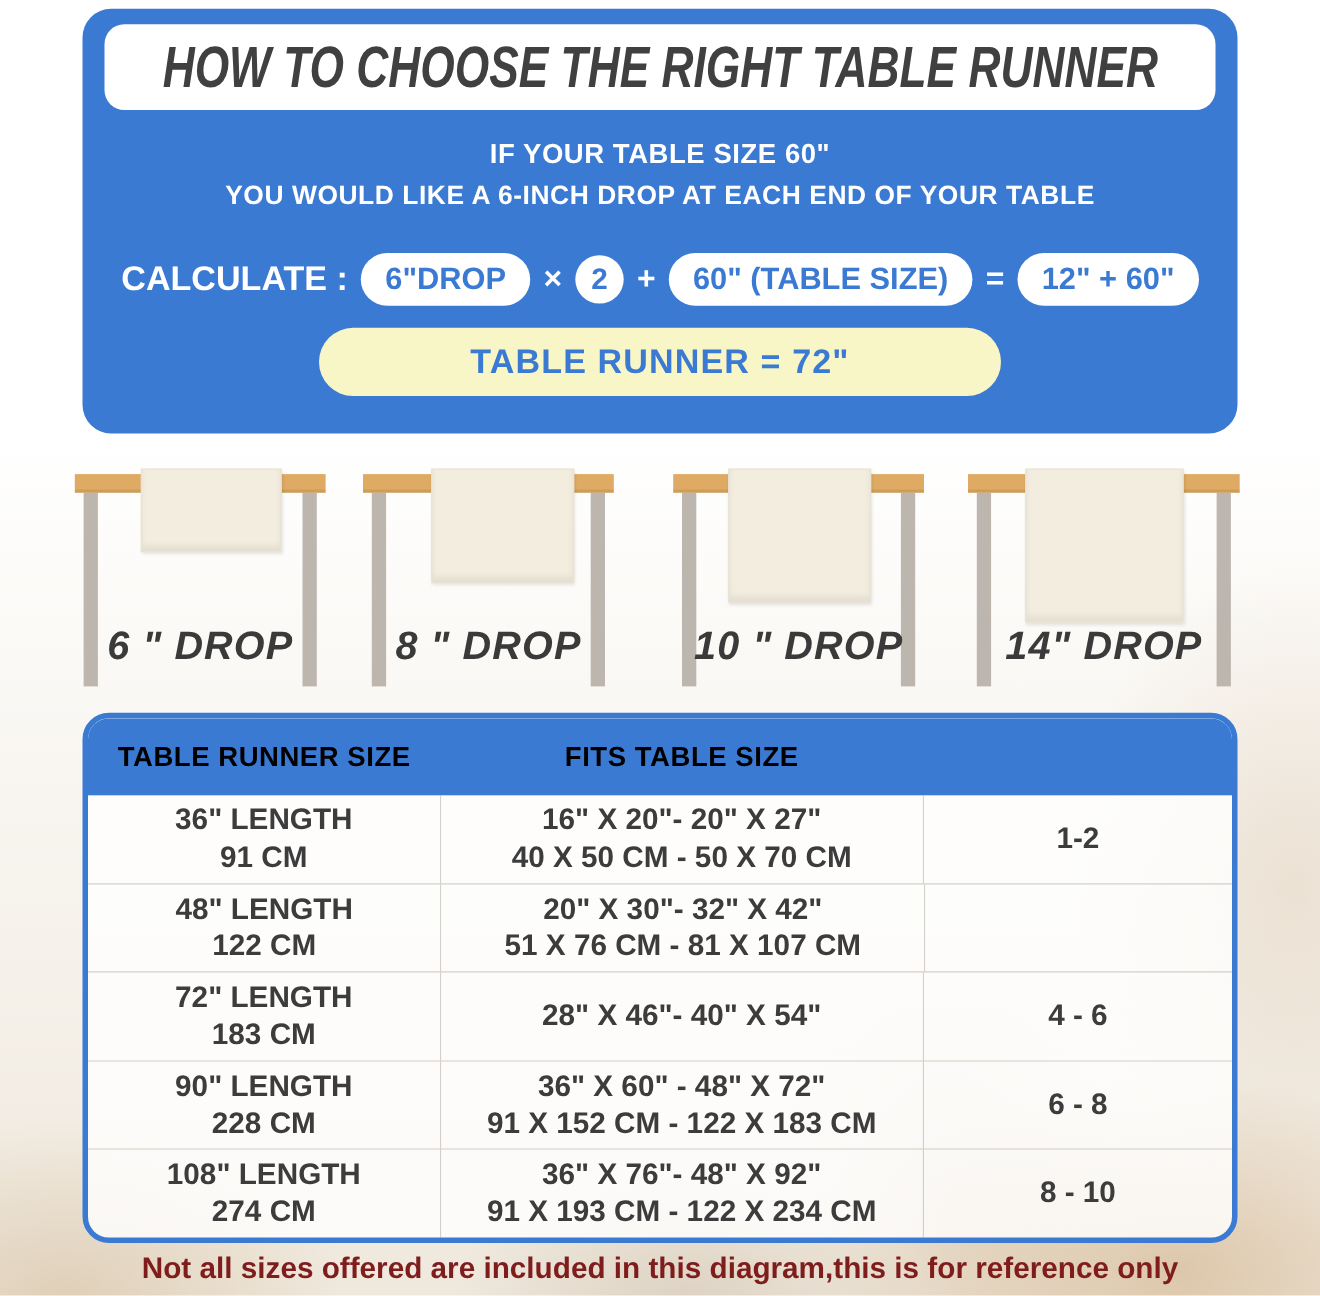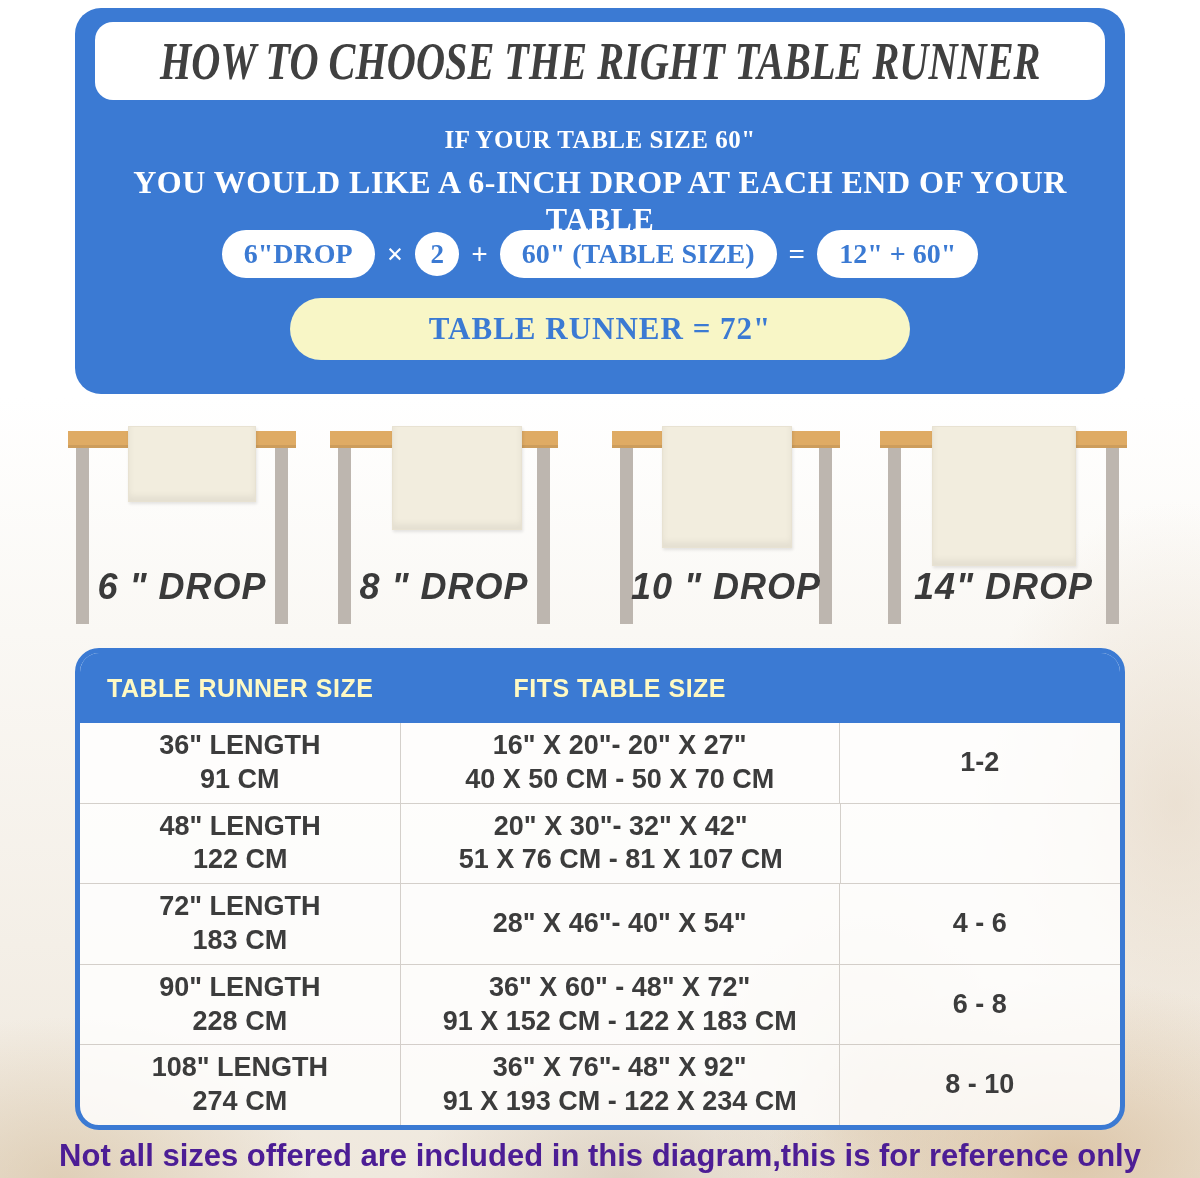--- a/index.html
+++ b/index.html
@@ -10,28 +10,28 @@
     background:
       radial-gradient(430px 250px at 89% 97%, rgba(193,148,92,.40), rgba(193,148,92,0) 70%),
       radial-gradient(360px 230px at 5% 100%, rgba(204,177,138,.45), rgba(204,177,138,0) 70%),
       radial-gradient(280px 420px at 98% 52%, rgba(226,210,190,.55), rgba(226,210,190,0) 72%),
       radial-gradient(300px 180px at 52% 100%, rgba(176,155,128,.28), rgba(176,155,128,0) 70%),
       radial-gradient(220px 300px at 72% 88%, rgba(210,190,160,.30), rgba(210,190,160,0) 70%),
       linear-gradient(180deg,#ffffff 0%,#faf8f4 30%,#f4efe7 70%,#efe8dd 100%);}
 
   
   .top-panel{position:absolute;left:75px;top:8px;width:1050px;height:386px;
-    background:#3b7ad3;border-radius:26px;font-family:Liberation Serif, serif;}
+    background:#3b7ad3;border-radius:26px;}
   .title-band{position:absolute;left:20px;top:14px;width:1010px;height:78px;background:#ffffff;
     border-radius:18px;display:flex;align-items:center;justify-content:center;overflow:visible;}
   .title{font-size:53px;font-weight:bold;font-style:italic;color:#404040;white-space:nowrap;
     transform:scaleX(.76);letter-spacing:0;}
   .intro{position:absolute;left:0;width:100%;text-align:center;color:#ffffff;font-weight:bold;}
   .intro-1{top:118px;font-size:25px;letter-spacing:.5px;}
-  .intro-2{top:156px;font-size:32px;letter-spacing:.5px;}
+  .intro-2{top:156px;font-size:24px;letter-spacing:.5px;}
   .calc-row{position:absolute;top:222px;left:0;width:100%;display:flex;align-items:center;
     justify-content:center;gap:12px;}
   .calc-label{color:#ffffff;font-size:31px;font-weight:bold;}
   .pill{background:#ffffff;color:#3b7ad3;font-weight:bold;font-size:28px;padding:8px 22px;
     border-radius:30px;white-space:nowrap;}
   .op{color:#ffffff;font-size:29px;font-weight:bold;}
   .circle{background:#ffffff;color:#3b7ad3;width:44px;height:44px;border-radius:50%;
     display:flex;align-items:center;justify-content:center;font-size:27px;font-weight:bold;}
   .yellow-pill{position:absolute;top:290px;left:215px;width:620px;height:62px;background:#f8f6c6;
     border-radius:32px;display:flex;align-items:center;justify-content:center;color:#3b7ad3;
@@ -53,47 +53,48 @@
   #illus-2 .runner{left:62px;width:128px;height:102px;}
   #illus-3 .runner{left:50px;width:128px;height:120px;}
   #illus-4 .runner{left:52px;width:142px;height:138px;}
   .drop-label{position:absolute;top:142px;left:0;width:100%;text-align:center;font-size:36px;
     font-weight:bold;font-style:italic;color:#3a3a3a;z-index:4;letter-spacing:1px;white-space:nowrap;}
 
   
   .size-table{position:absolute;left:75px;top:648px;width:1050px;height:482px;box-sizing:border-box;
     border:5px solid #3b7ad3;border-radius:24px;overflow:hidden;background:rgba(255,255,255,.80);}
   .thead{display:flex;background:#3b7ad3;height:70px;align-items:center;}
-  .th{color:#fef9c3;font-weight:bold;font-size:25px;text-align:center;letter-spacing:.5px;}
+  .th{color:#000000;font-weight:bold;font-size:25px;text-align:center;letter-spacing:.5px;}
   .c1{width:30.8%}.c2{width:42.2%}.c3{width:27%}
   .tbody{display:flex;flex-direction:column;height:calc(100% - 70px);}
   .trow{flex:1;display:flex;}
   .trow + .trow{border-top:1px solid rgba(150,140,130,.40);}
   .td{display:flex;flex-direction:column;justify-content:center;text-align:center;font-weight:bold;
     color:#3c3c3c;font-size:27px;line-height:1.25;}
   .td.c1,.td.c2{border-right:1px solid rgba(150,140,130,.40);}
 
-  .footnote{position:absolute;top:1138px;left:0;width:100%;text-align:center;font-size:31px;
-    font-weight:bold;color:#4c1d95;}
+  .footnote{position:absolute;top:1138px;left:0;width:100%;text-align:center;font-size:27px;
+    font-weight:bold;color:#7f1d1d;}
 </style>
 </head>
 <body>
 
 <div class="canvas">
 
   <div class="photo-bg"></div>
 
   <section class="top-panel">
     <div class="title-band">
       <span class="title">HOW TO CHOOSE THE RIGHT TABLE RUNNER</span>
     </div>
     <div class="intro intro-1">IF YOUR TABLE SIZE 60"</div>
     <div class="intro intro-2">YOU WOULD LIKE A 6-INCH DROP AT EACH END OF YOUR TABLE</div>
 
     <div class="calc-row">
+      <span class="calc-label">CALCULATE :</span>
       <span class="pill">6"DROP</span>
       <span class="op">×</span>
       <span class="circle">2</span>
       <span class="op">+</span>
       <span class="pill">60" (TABLE SIZE)</span>
       <span class="op">=</span>
       <span class="pill">12" + 60"</span>
     </div>
 
     <div class="yellow-pill">TABLE RUNNER = 72"</div>

